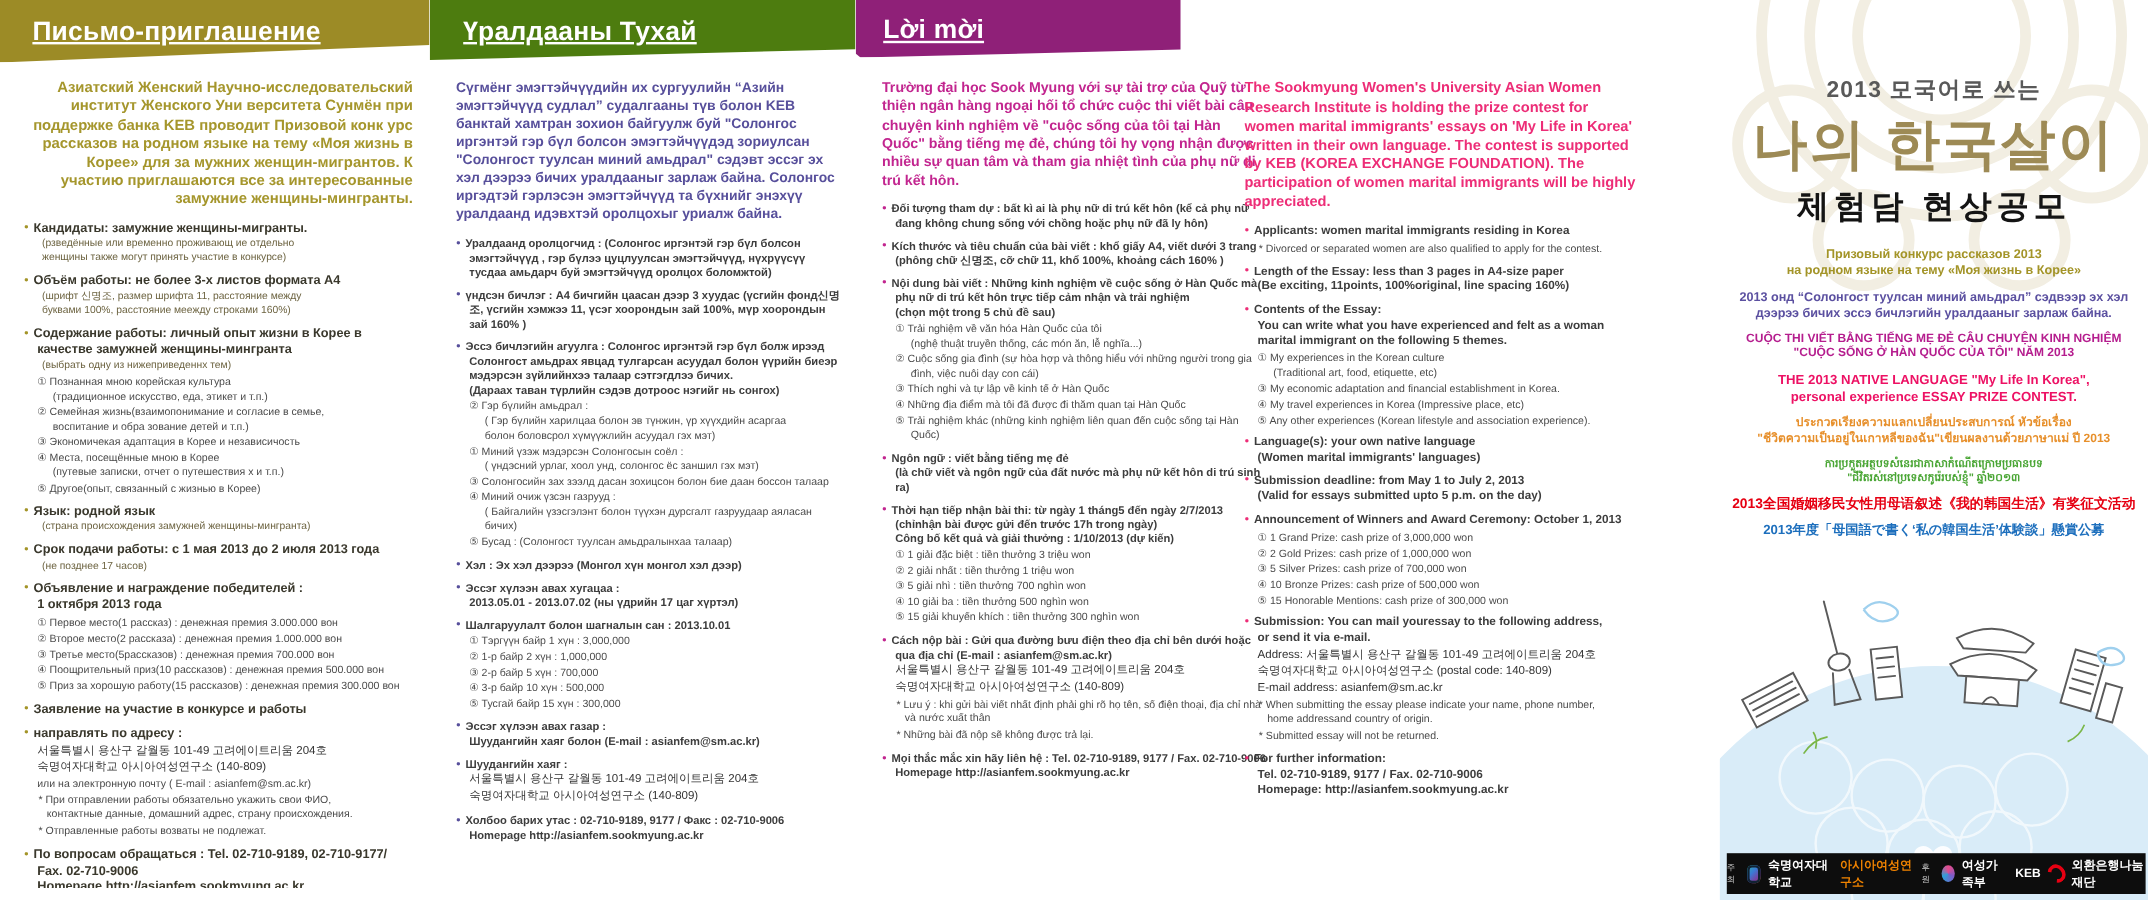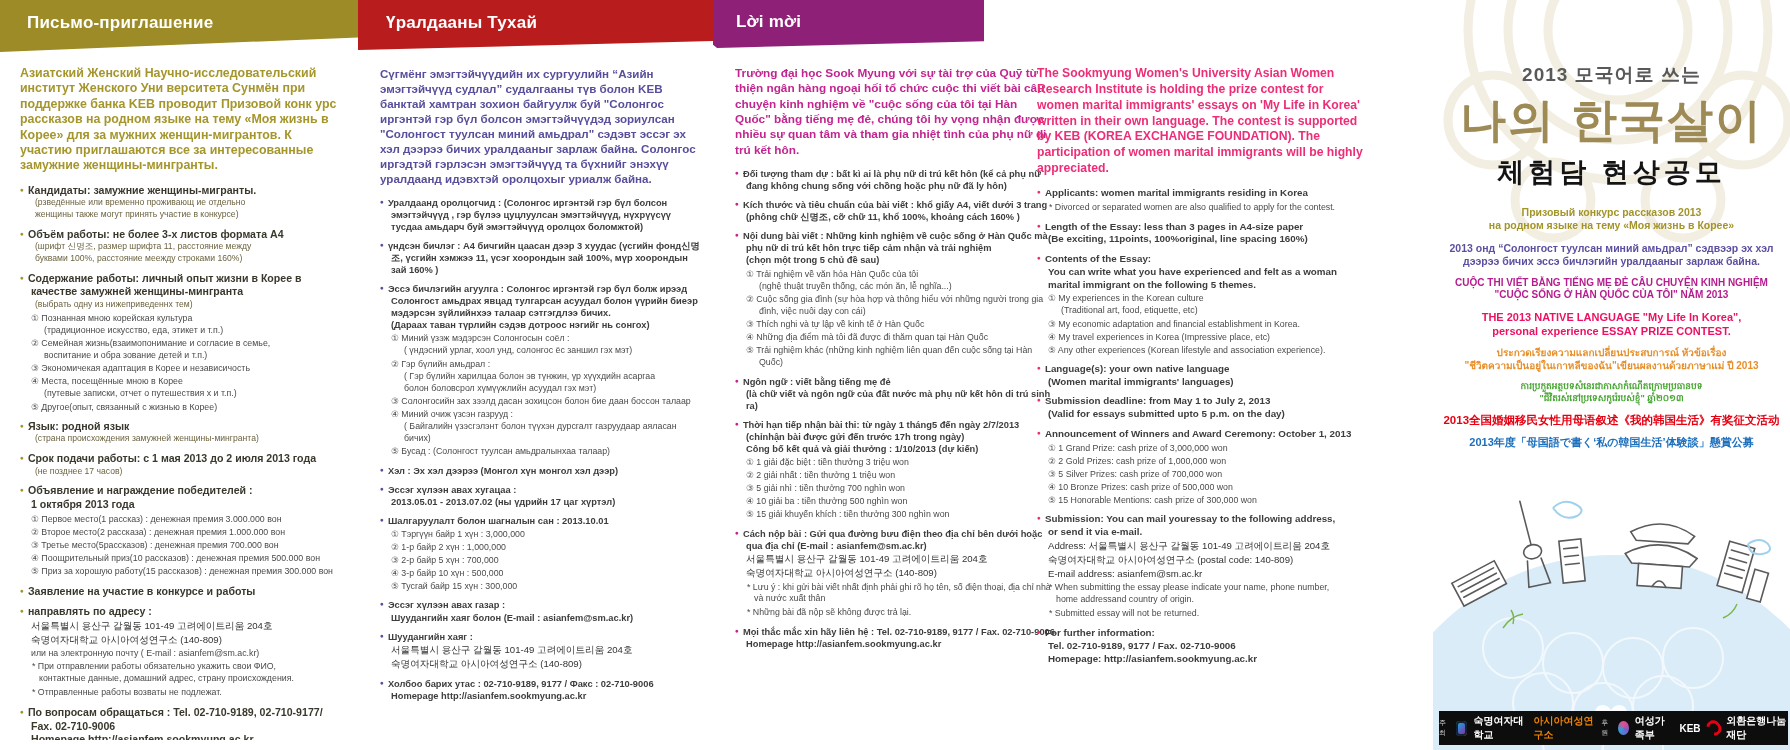--- a/index.html
+++ b/index.html
@@ -1,32 +1,32 @@
 <!DOCTYPE html>
 <html><head>
 <meta charset="utf-8">
 <style>
   html,body{margin:0;padding:0;background:#e8e8e8;}
   .poster{position:relative;width:1790px;height:750px;background:#ffffff;overflow:hidden;
           font-family:"Liberation Sans",sans-serif;color:#3f3f3f;}
   
   .band{position:absolute;top:0;box-sizing:border-box;color:#fff;font-weight:bold;}
-  .band .title{display:block;font-size:17px;letter-spacing:.2px;}
+  .band .title{display:block;font-size:22px;letter-spacing:.2px;text-decoration:underline;}
   .band-0{left:0;width:358px;height:52px;padding:13px 0 0 27px;clip-path:polygon(0 0,100% 0,100% 72%,0 100%);}
   .band-1{left:358px;width:355px;height:50px;padding:13px 0 0 28px;clip-path:polygon(0 0,100% 0,100% 82%,0 100%);}
   .band-2{left:713px;width:271px;height:48px;padding:12px 0 0 23px;clip-path:polygon(0 0,100% 0,100% 86%,1.5% 100%,0 93%);}
   .band-3{left:984px;width:449px;height:47px;padding:12px 0 0 106px;clip-path:polygon(0 0,100% 0,100% 84%,0 100%);}
   
   .column{position:absolute;top:60px;height:680px;overflow:hidden;}
   .col-0{left:20px;width:324px;}
   .col-1{left:380px;width:322px;}
   .col-2{left:735px;width:320px;}
   .col-3{left:1037px;width:330px;}
   .intro{font-weight:bold;margin:6px 0 10px 0;}
-  .col-0 .intro{font-size:12.4px;line-height:1.24;}
+  .col-0 .intro{font-size:12.4px;line-height:1.24;text-align:right;}
   .col-1 .intro{font-size:11.6px;line-height:1.3;}
   .col-2 .intro{font-size:11.8px;line-height:1.3;}
   .col-3 .intro{font-size:12.2px;line-height:1.3;}
   .blk{white-space:pre-line;}
   .bullet{font-weight:bold;margin-top:7px;padding-left:11px;text-indent:-11px;line-height:1.3;color:#3a382c;}
   .col-0 .bullet{font-size:10.6px;}
   .col-1 .bullet{font-size:9.3px;color:#3d3d3d;}
   .col-2 .bullet{font-size:9.3px;color:#3d3d3d;}
   .col-3 .bullet{font-size:9.8px;color:#3d3d3d;}
   .dot{display:inline-block;font-size:6.5px;vertical-align:2px;margin-right:4px;text-indent:0;}
@@ -57,21 +57,21 @@
             border-left-color:transparent;border-radius:50%;transform:rotate(-40deg);}
 </style>
 </head>
 <body>
 
 <div class="poster">
 
   <div class="band band-0" style="background: rgb(156, 139, 38);">
     <span class="title">Письмо-приглашение</span>
   </div>
-  <div class="band band-1" style="background: #b91c1c;">
+  <div class="band band-1" style="background: #4d7c0f;">
     <span class="title">Үралдааны Тухай</span>
   </div>
   <div class="band band-2" style="background: rgb(143, 32, 120);">
     <span class="title">Lời mời</span>
   </div>
 
   <div class="column col-0">
     <div class="intro" style="color: rgb(165, 150, 44);">Азиатский Женский Научно-исследовательский институт Женского Уни верситета Сунмён при поддержке банка KEB проводит Призовой конк урс рассказов на родном языке на тему «Моя жизнь в Корее» для за мужних женщин-мигрантов. К  участию приглашаются все за интересованные замужние женщины-мингранты.</div>
     <div class="blocks">
         <div class="blk bullet"><span class="dot" style="color: rgb(163, 148, 40);">●</span>Кандидаты: замужние женщины-мигранты.</div>
@@ -113,25 +113,25 @@
 Homepage http://asianfem.sookmyung.ac.kr</div>
       </div>
   </div>
   <div class="column col-1">
     <div class="intro" style="color: rgb(87, 79, 155);">Сүгмёнг эмэгтэйчүүдийн их сургуулийн “Азийн эмэгтэйчүүд судлал”  судалгааны түв болон KEB банктай хамтран зохион байгуулж буй "Солонгос иргэнтэй гэр бүл болсон эмэгтэйчүүдэд зориулсан "Солонгост туулсан миний амьдрал" сэдэвт  эссэг  эх хэл дээрээ бичих уралдааныг зарлаж байна. Солонгос иргэдтэй гэрлэсэн эмэгтэйчүүд та бүхнийг энэхүү уралдаанд идэвхтэй оролцохыг уриалж байна.</div>
     <div class="blocks">
         <div class="blk bullet"><span class="dot" style="color: rgb(87, 79, 155);">●</span>Уралдаанд оролцогчид : (Солонгос иргэнтэй гэр бүл болсон эмэгтэйчүүд ,  гэр бүлээ цуцлуулсан эмэгтэйчүүд, нүхрүүсүү тусдаа амьдарч буй эмэгтэйчүүд оролцох боломжтой)</div>
         <div class="blk bullet"><span class="dot" style="color: rgb(87, 79, 155);">●</span>үндсэн бичлэг : A4 бичгийн цаасан дээр 3 хуудас (үсгийн фонд신명조, үсгийн хэмжээ 11, үсэг хоорондын зай 100%, мүр хоорондын зай 160% )</div>
         <div class="blk bullet"><span class="dot" style="color: rgb(87, 79, 155);">●</span>Эссэ бичлэгийн агуулга : Солонгос иргэнтэй гэр бүл болж ирээд Солонгост амьдрах явцад тулгарсан асуудал болон үүрийн биеэр мэдэрсэн зүйлийнхээ талаар сэтгэгдлээ бичих.
 (Дараах таван түрлийн сэдэв дотроос нэгийг нь сонгох)</div>
-        <div class="blk num">① Миний үзэж мэдэрсэн Солонгосын соёл :
-( үндэсний урлаг, хоол унд, солонгос ёс заншил гэх мэт)</div>
         <div class="blk num">② Гэр бүлийн амьдрал :
 ( Гэр бүлийн харилцаа болон эв түнжин, үр хүүхдийн асаргаа
 болон боловсрол хүмүүжлийн асуудал гэх мэт)</div>
+        <div class="blk num">① Миний үзэж мэдэрсэн Солонгосын соёл :
+( үндэсний урлаг, хоол унд, солонгос ёс заншил гэх мэт)</div>
         <div class="blk num">③ Солонгосийн зах зээлд дасан зохицсон болон бие даан боссон талаар</div>
         <div class="blk num">④ Миний очиж үзсэн газрууд :
 ( Байгалийн үзэсгэлэнт болон түүхэн дурсгалт газруудаар аяласан бичих)</div>
         <div class="blk num">⑤ Бусад : (Солонгост туулсан амьдралынхаа талаар)</div>
         <div class="blk bullet"><span class="dot" style="color: rgb(87, 79, 155);">●</span>Хэл :  Эх хэл дээрээ (Монгол хүн монгол хэл дээр)</div>
         <div class="blk bullet"><span class="dot" style="color: rgb(87, 79, 155);">●</span>Эссэг хүлээн авах хугацаа :
 2013.05.01 - 2013.07.02 (ны үдрийн 17 цаг хүртэл)</div>
         <div class="blk bullet"><span class="dot" style="color: rgb(87, 79, 155);">●</span>Шалгаруулалт болон шагналын сан : 2013.10.01</div>
         <div class="blk num">① Тэргүүн байр    1 хүн  :  3,000,000</div>
         <div class="blk num">② 1-р байр           2 хүн  :  1,000,000</div>

